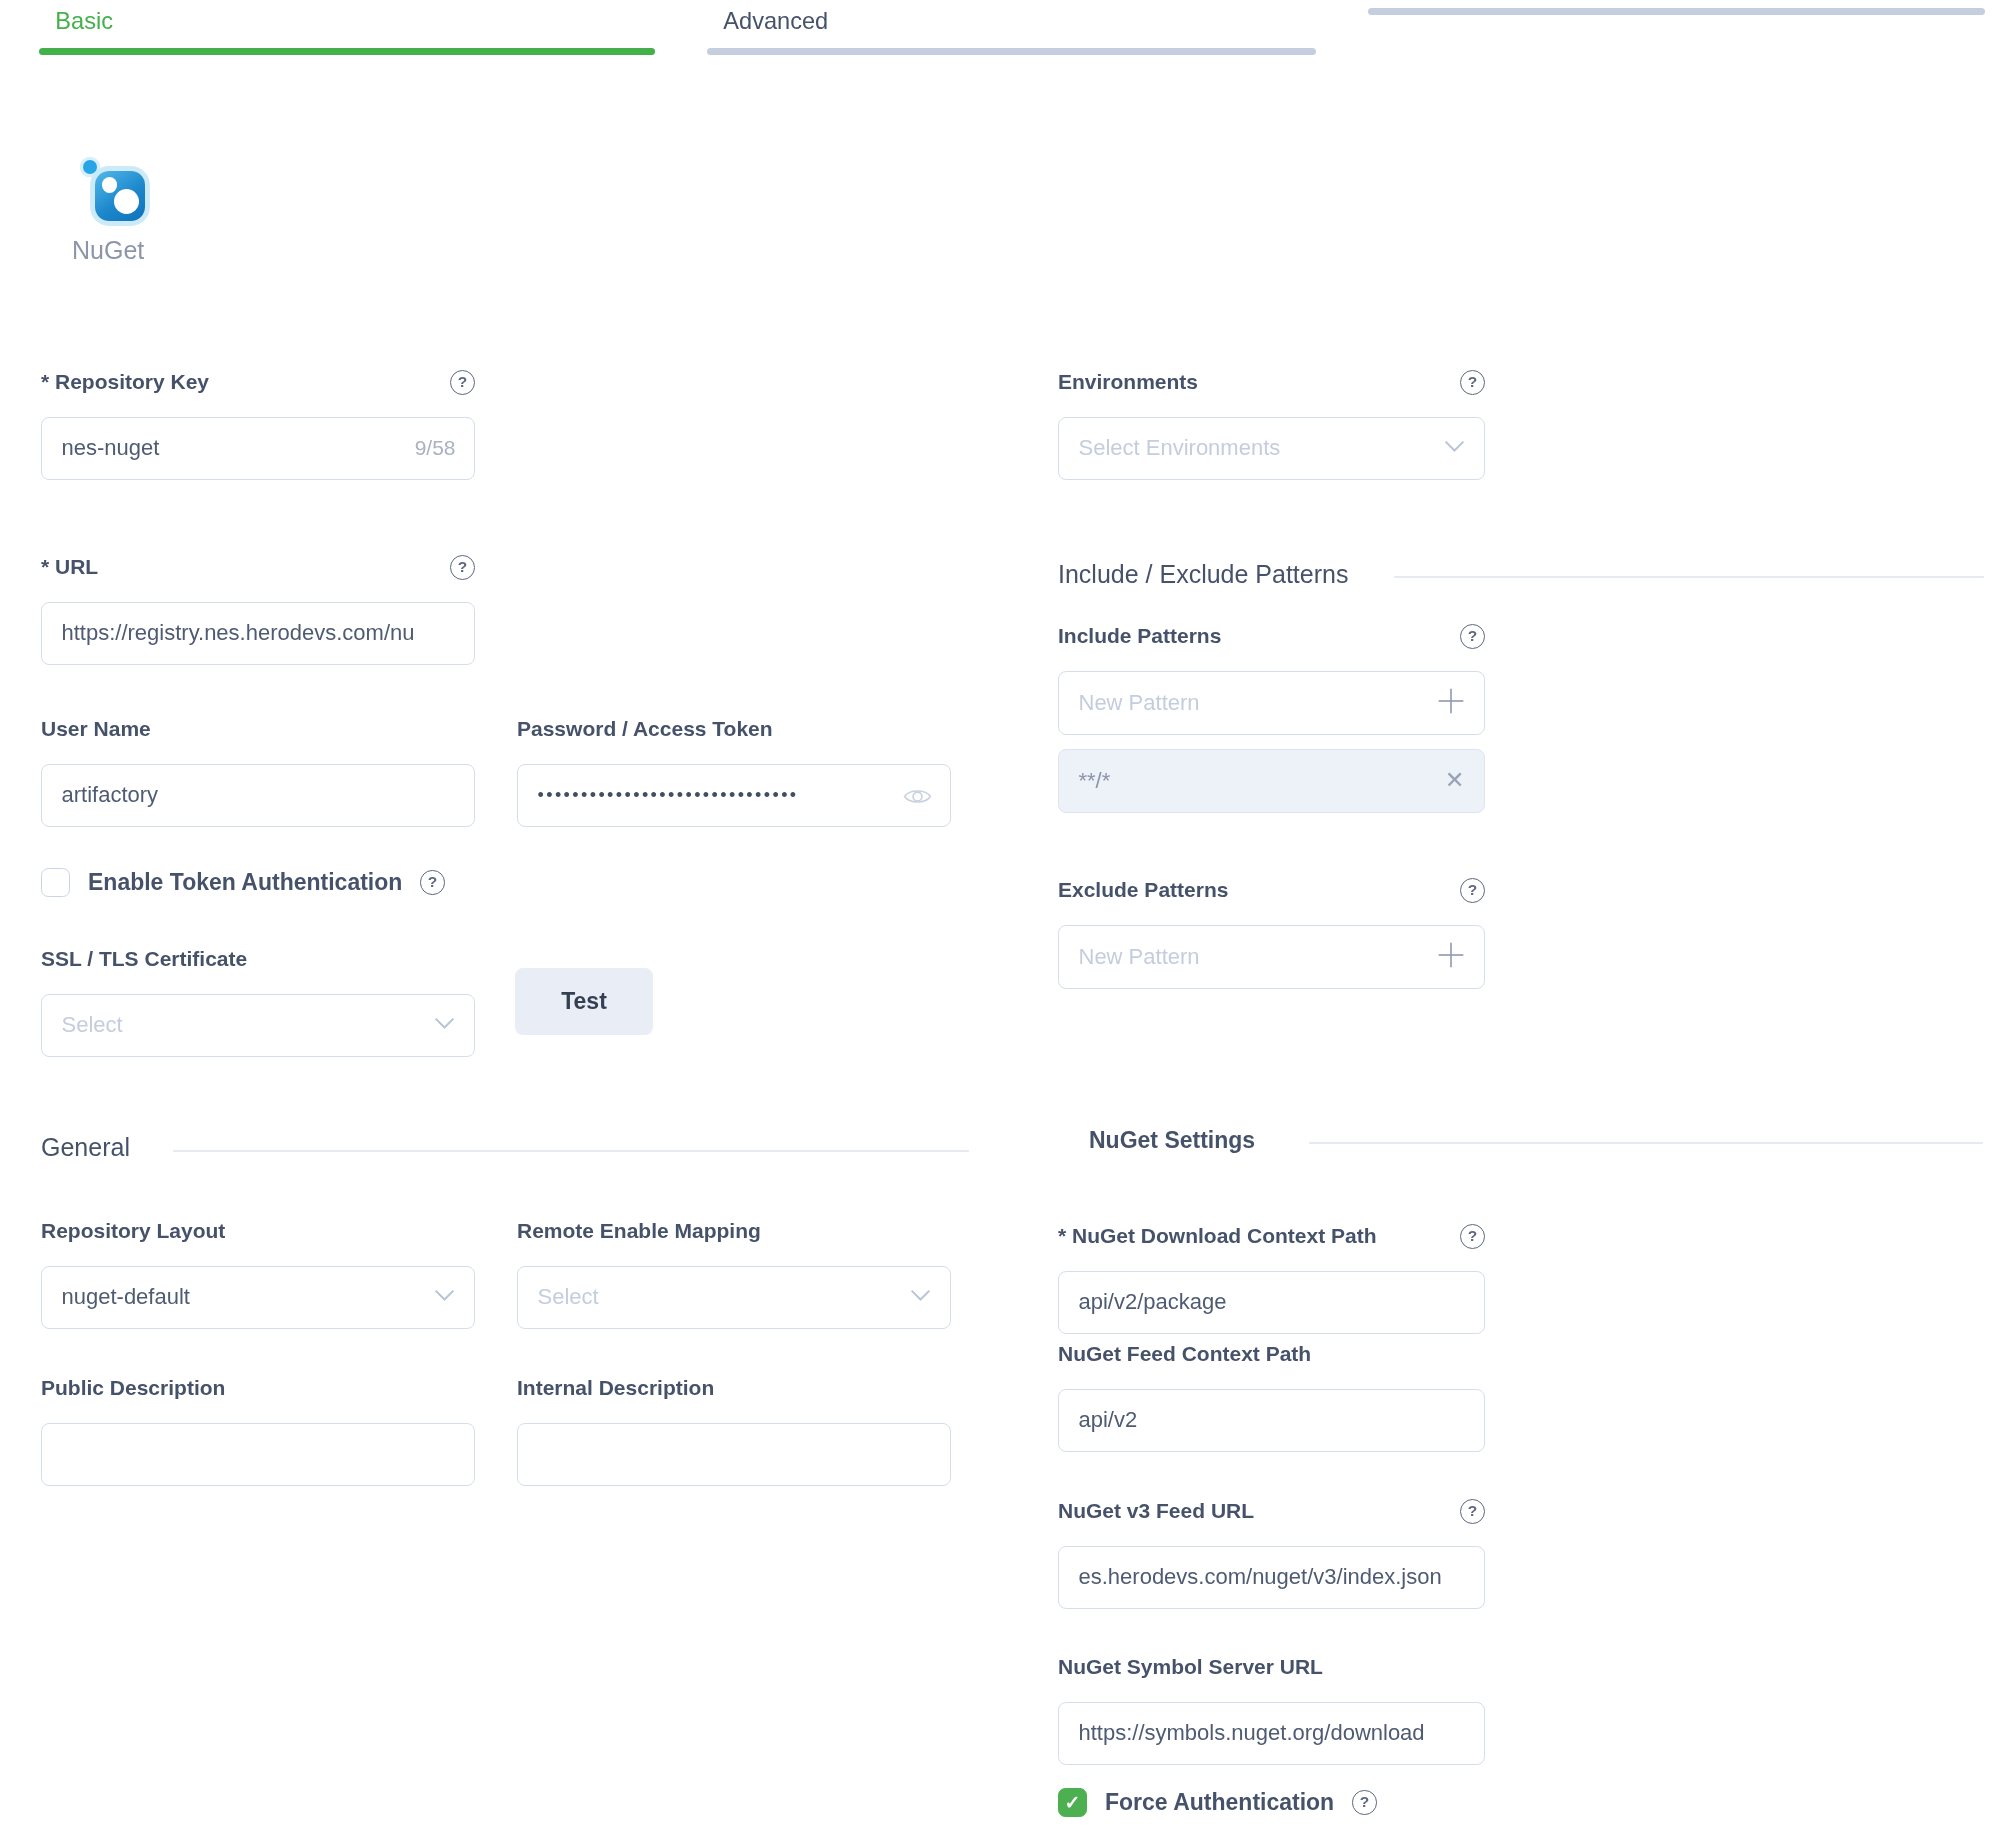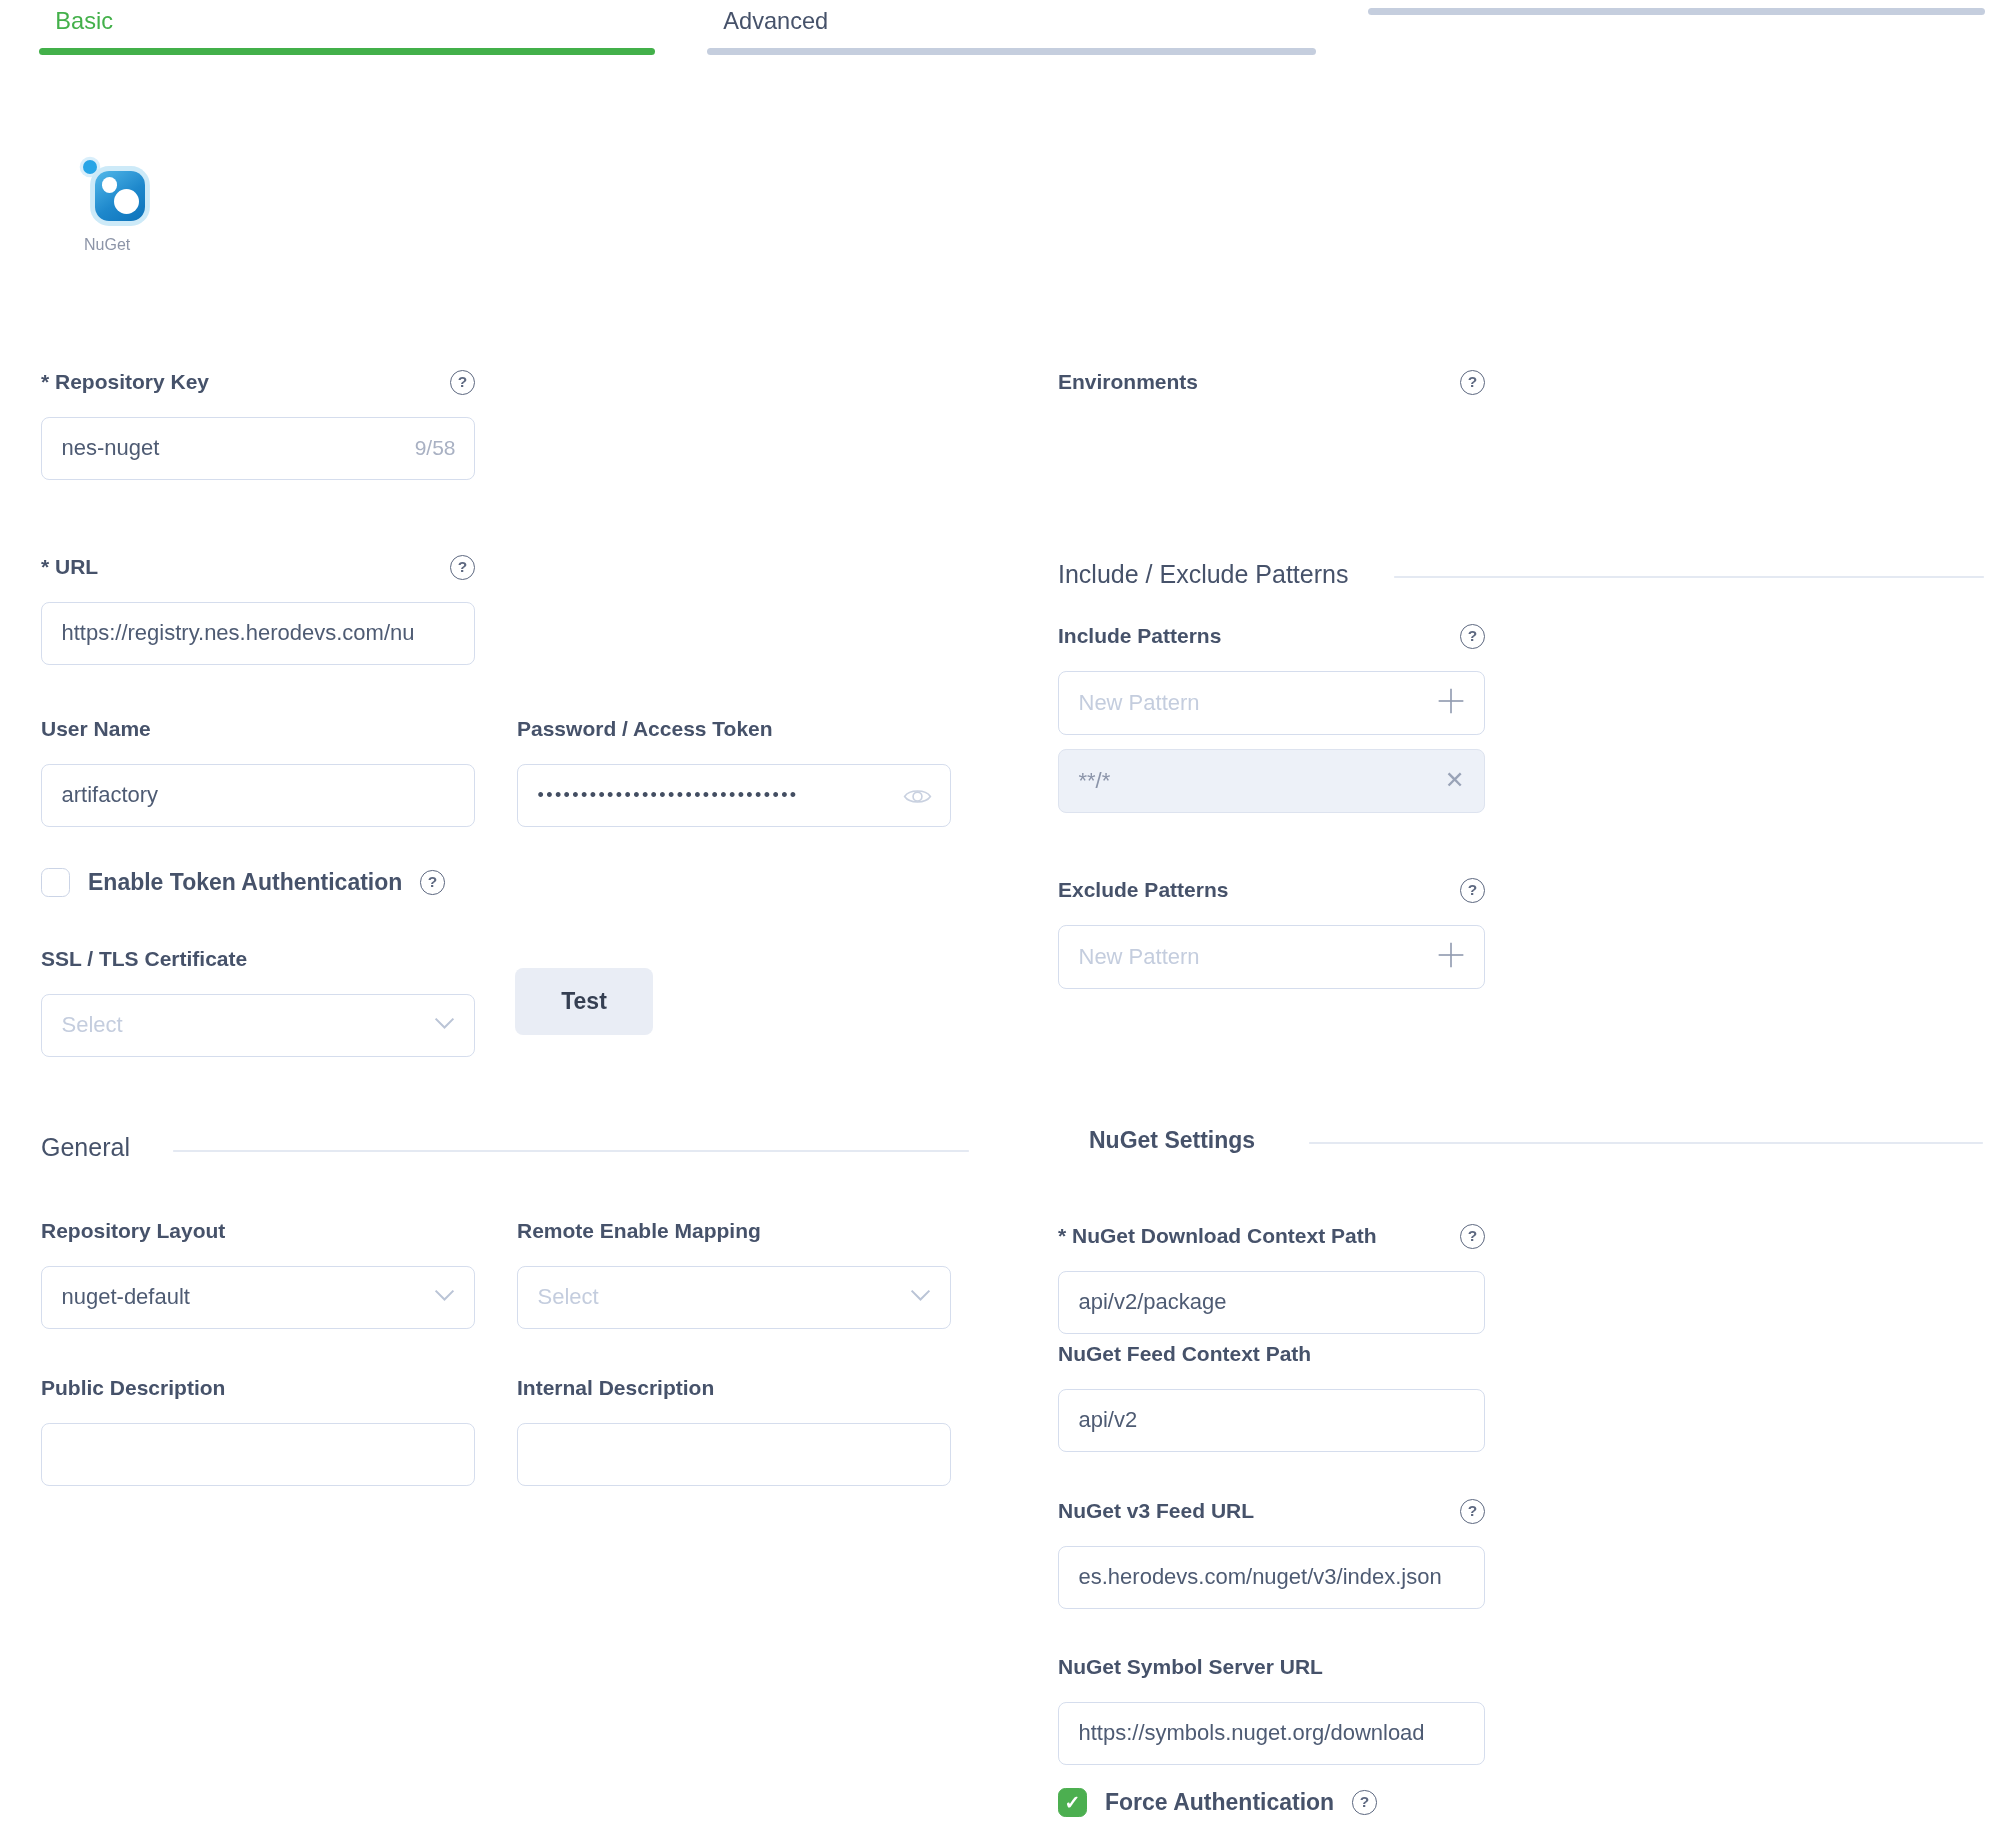--- a/index.html
+++ b/index.html
@@ -18,21 +18,21 @@
   
   .nuget-logo{position:absolute;left:81px;top:160px;width:78px;height:78px;}
   .nuget-sq{position:absolute;left:14px;top:10.6px;width:50px;height:50px;border-radius:14px;
     background:linear-gradient(145deg,#53b9ea 0%,#1e88cc 55%,#0d72ba 100%);
     box-shadow:0 0 0 4.9px #cdeaf8;}
   .nuget-c{position:absolute;border-radius:50%;background:#ffffff;}
   .nuget-c.small{left:6.5px;top:6.5px;width:15.5px;height:15.5px;}
   .nuget-c.big{right:6.5px;bottom:6.5px;width:25px;height:25px;}
   .nuget-dot{position:absolute;left:1.6px;top:0;width:14px;height:14px;border-radius:50%;
     background:#27a5e6;box-shadow:0 0 0 3.3px #d9effb;}
-  .nuget-name{position:absolute;left:84px;top:236px;font-size:16px;color:#8d95a8;}
+  .nuget-name{position:absolute;left:72px;top:236px;font-size:25px;color:#8d95a8;}
 
   
   .field{position:absolute;width:434px;}
   .field.rcol{width:427px;}
   .lblrow{display:flex;justify-content:space-between;align-items:flex-start;margin-bottom:19.5px;min-height:29px;}
   .lbl{font-size:21px;font-weight:600;color:#46526a;line-height:28px;}
   .help{box-sizing:border-box;flex:none;width:25px;height:25px;border:1.6px solid #5d6880;border-radius:50%;
     display:flex;align-items:center;justify-content:center;
     font-size:15.5px;font-weight:700;color:#5d6880;margin-top:1.6px;}
   .inp{box-sizing:border-box;display:block;width:100%;height:63px;border:1.6px solid #d5dded;border-radius:8.1px;
@@ -206,20 +206,28 @@
     <span class="lbl">Internal Description</span>
   </div>
   <textarea class="textarea" style=""></textarea>
 </div>
 
 <div class="field rcol" style="left:1058px;top:368px;">
   <div class="lblrow">
     <span class="lbl">Environments</span>
     <span class="help">?</span>
   </div>
+  <div class="boxlike">
+    <span class="ph">Select Environments</span>
+    <span class="chev">
+      <svg width="21" height="13" viewBox="0 0 26 16">
+          <polyline points="2,2 13,13 24,2" fill="none" stroke="#bac4d6" stroke-width="2.5"></polyline>
+        </svg>
+    </span>
+  </div>
 </div>
 
 <div class="sectitle" style="left:1058px;top:560px;">Include / Exclude Patterns</div>
 <div class="divline" style="left:1394px;top:576px;width:590px;"></div>
 
 <div class="field rcol" style="left:1058px;top:622px;">
   <div class="lblrow">
     <span class="lbl">Include Patterns</span>
     <span class="help">?</span>
   </div>

